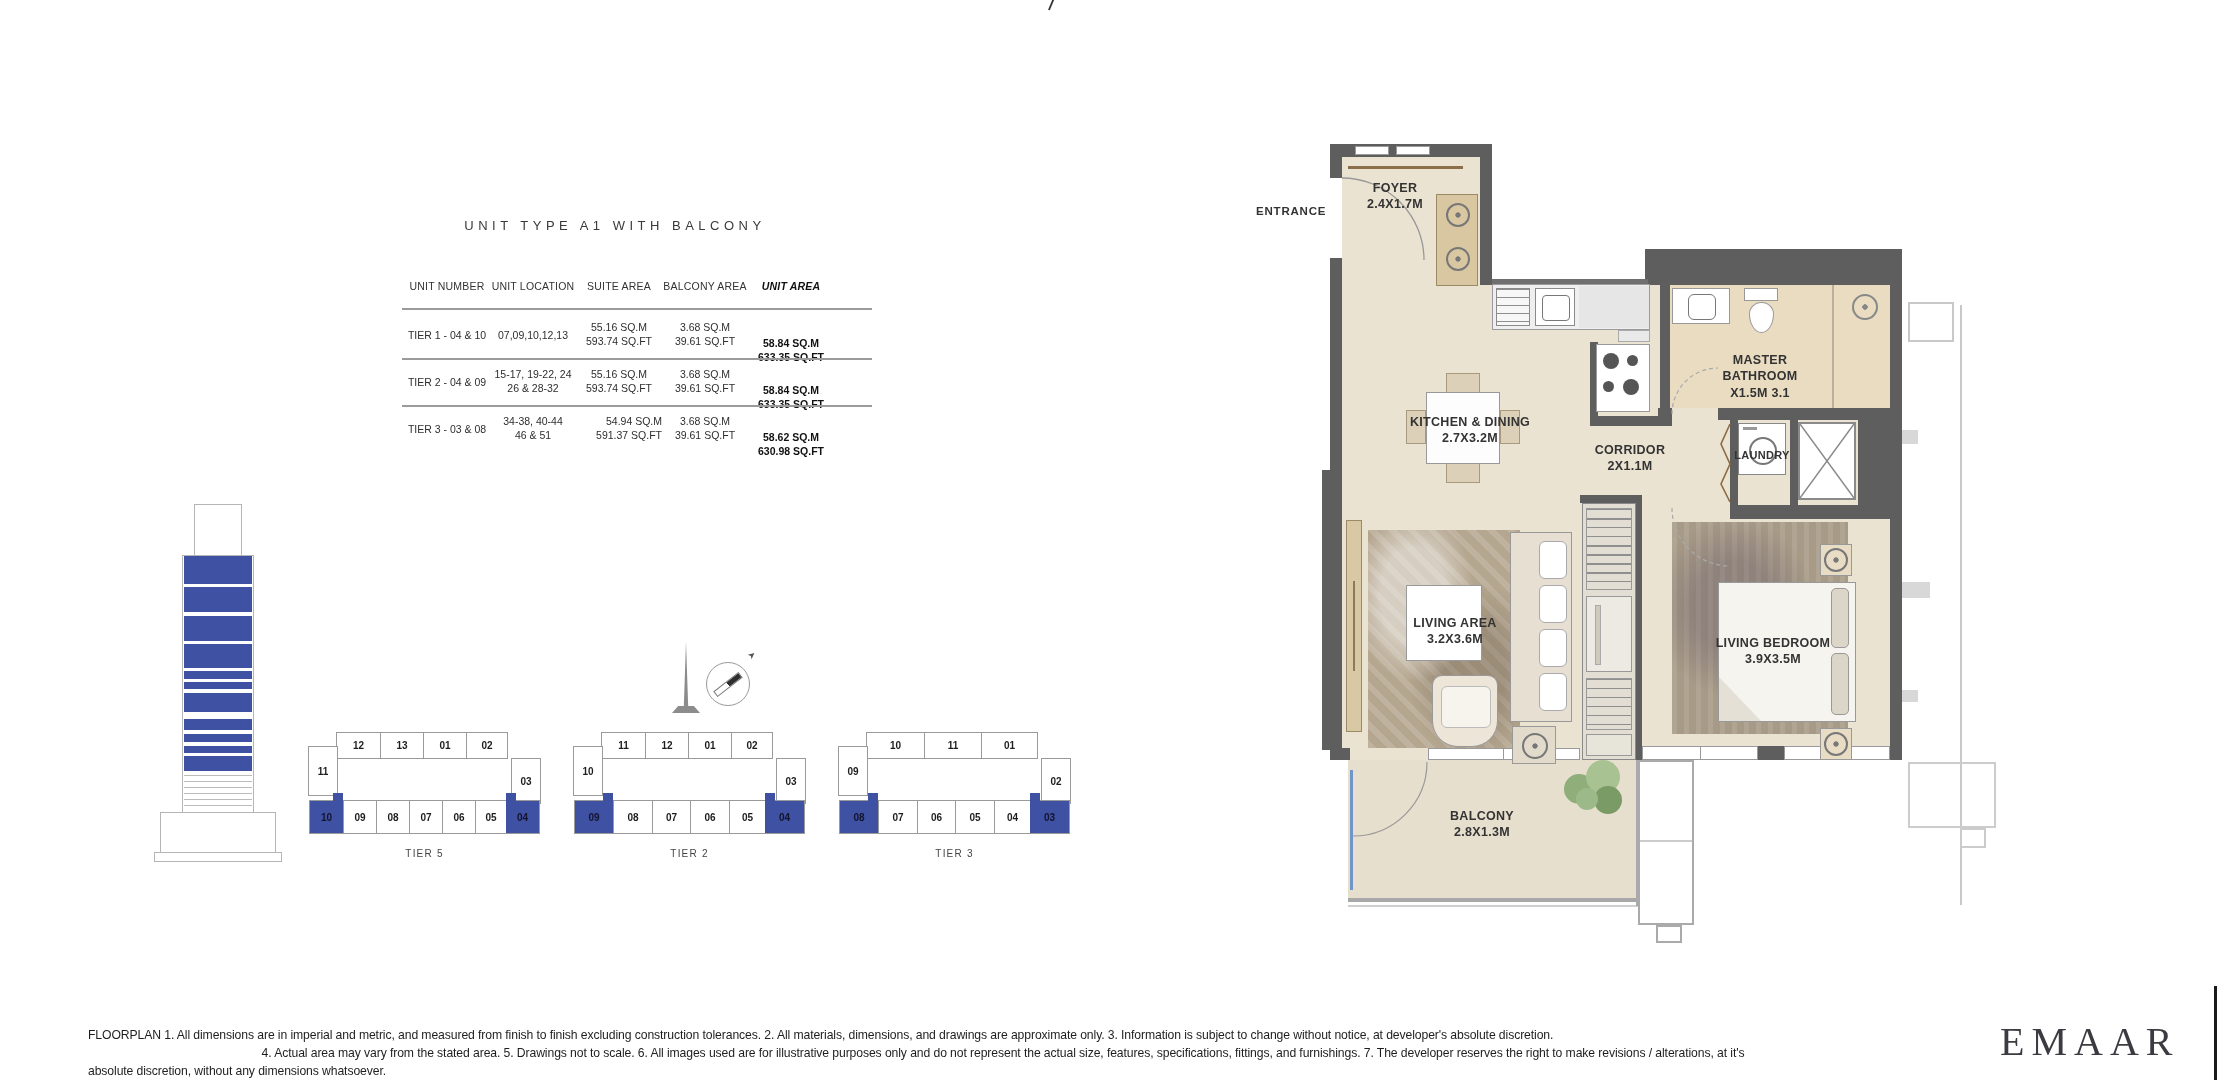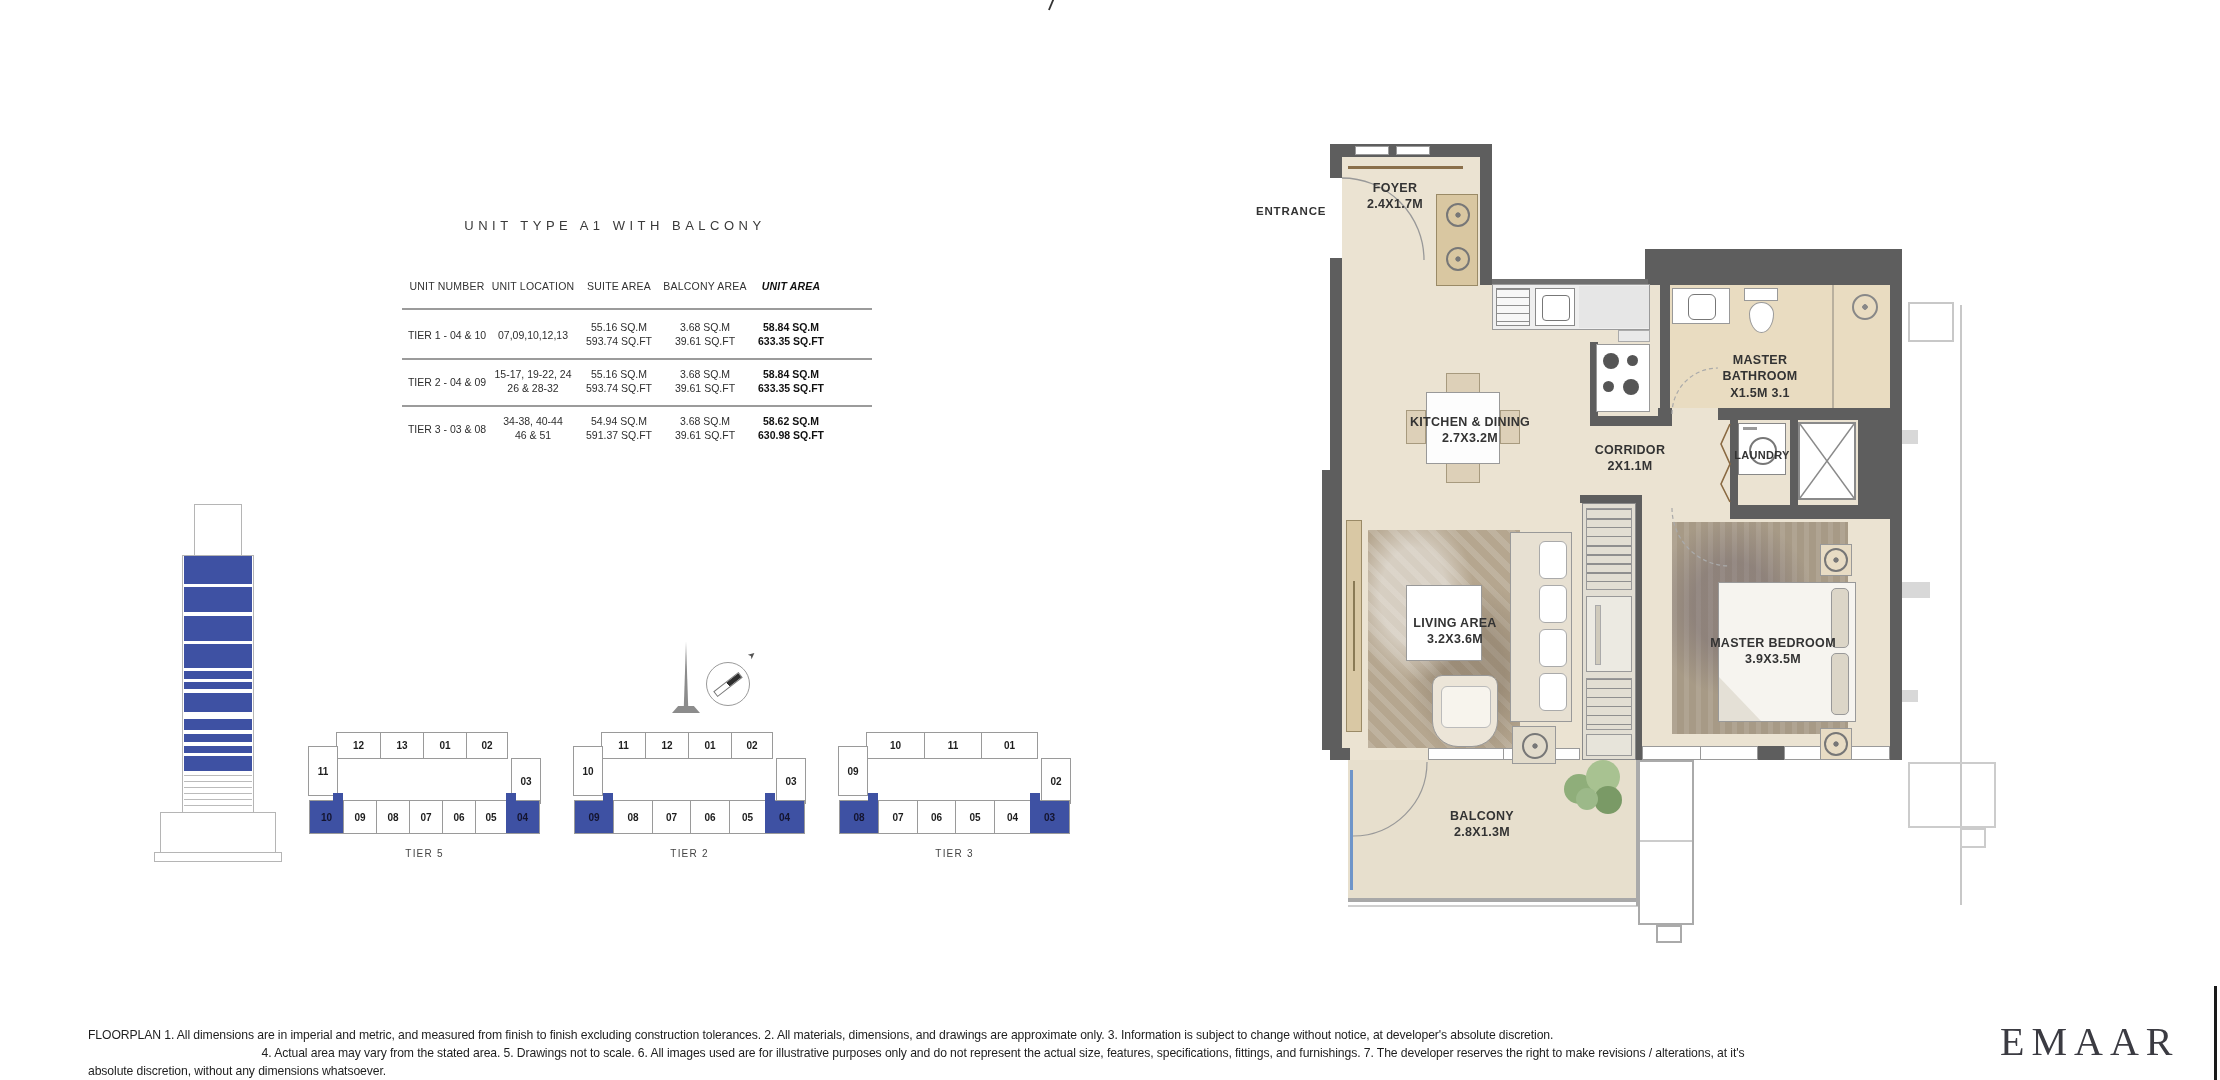--- a/index.html
+++ b/index.html
@@ -11,21 +11,21 @@
   .grayline{position:absolute;background:#c8c8c8;}
   .lbl{position:absolute;font-weight:700;font-size:12.5px;color:#333;text-align:center;
        letter-spacing:.3px;line-height:1.3;}
   .lbl .dim{font-weight:700;}
   .cellnum{position:absolute;display:flex;align-items:center;justify-content:center;
            font-size:10px;font-weight:700;color:#1d1d1d;box-sizing:border-box;}
   .target{position:absolute;border:2px solid #777;border-radius:50%;box-sizing:border-box;
           background:radial-gradient(circle at 50% 50%, #777 2.3px, transparent 3px);}
   .hdr{position:absolute;font-size:10.5px;font-weight:400;color:#333;text-align:center;letter-spacing:.2px;}
   .tcell{position:absolute;font-size:10.5px;color:#2e2e2e;text-align:center;line-height:1.35;}
-  .tcell.bold{font-weight:700;color:#111;}
+  .tcell.bold{font-weight:700;color:#111;margin-top:16px;}
   .rule{position:absolute;background:#9b9b9b;}
   .tier-label{position:absolute;font-size:10px;letter-spacing:1.2px;color:#444;text-align:center;width:100%;}
   .chair{position:absolute;background:#ddd0b8;border:1px solid #a79a7e;box-sizing:border-box;}
   .stripeV{background:repeating-linear-gradient(180deg,#8f8f8f 0 1px,transparent 1px 8px);}
 </style>
 </head>
 <body>
 
 <div id="canvas">
 
@@ -58,21 +58,21 @@
       <span>55.16 SQ.M</span><br><span>593.74 SQ.FT</span></div>
     <div class="tcell" style="left:260px;top:95px;width:86px;">
       <span>3.68 SQ.M</span><br><span>39.61 SQ.FT</span></div>
     <div class="tcell bold" style="left:346px;top:95px;width:86px;">
       <span>58.84 SQ.M</span><br><span>633.35 SQ.FT</span></div>
     <div class="rule" style="left:0;top:133px;width:470px;height:2px;"></div>
 
     <div class="tcell" style="left:2px;top:150px;width:86px;">TIER 3 - 03 &amp; 08</div>
     <div class="tcell" style="left:88px;top:142px;width:86px;">
       <span>34-38, 40-44</span><br><span>46 &amp; 51</span></div>
-    <div class="tcell" style="left:174px;top:142px;width:86px;">
+    <div class="tcell" style="left:174px;top:142px;width:86px;text-align:right;">
       <span>54.94 SQ.M</span><br><span>591.37 SQ.FT</span></div>
     <div class="tcell" style="left:260px;top:142px;width:86px;">
       <span>3.68 SQ.M</span><br><span>39.61 SQ.FT</span></div>
     <div class="tcell bold" style="left:346px;top:142px;width:86px;">
       <span>58.62 SQ.M</span><br><span>630.98 SQ.FT</span></div>
   </div>
 
   <div class="abs" style="left:150px;top:500px;width:140px;height:372px;">
     <div class="thinbox" style="left:44px;top:4px;width:48px;height:52px;border-color:#b5b5b5;"></div>
     <div class="thinbox" style="left:32px;top:55px;width:72px;height:258px;border-color:#b5b5b5;">
@@ -347,21 +347,21 @@
       <span>BATHROOM</span><br>
       <span class="dim">X1.5M 3.1</span></div>
     <div class="lbl" style="left:318px;top:312px;width:104px;">
       <span>CORRIDOR</span><br>
       <span class="dim">2X1.1M</span></div>
     <div class="lbl" style="left:460px;top:318px;width:84px;font-size:11px;">LAUNDRY</div>
     <div class="lbl" style="left:130px;top:485px;width:130px;">
       <span>LIVING AREA</span><br>
       <span class="dim">3.2X3.6M</span></div>
     <div class="lbl" style="left:428px;top:505px;width:170px;">
-      <span>MASTER BEDROOM</span><br>
+      <span>LIVING BEDROOM</span><br>
       <span class="dim">3.9X3.5M</span></div>
     <div class="lbl" style="left:155px;top:678px;width:134px;">
       <span>BALCONY</span><br>
       <span class="dim">2.8X1.3M</span></div>
   </div>
 
   <div class="abs" style="left:88px;top:1026px;width:1830px;font-size:12.2px;color:#1e1e1e;line-height:18px;letter-spacing:-0.1px;">
     <div style="white-space:nowrap;">FLOORPLAN 1. All dimensions are in imperial and metric, and measured from finish to finish excluding construction tolerances. 2. All materials, dimensions, and drawings are approximate only. 3. Information is subject to change without notice, at developer's absolute discretion.</div>
     <div style="white-space:nowrap;text-align:center;">4. Actual area may vary from the stated area. 5. Drawings not to scale. 6. All images used are for illustrative purposes only and do not represent the actual size, features, specifications, fittings, and furnishings. 7. The developer reserves the right to make revisions / alterations, at it's</div>
     <div style="white-space:nowrap;">absolute discretion, without any dimensions whatsoever.</div>

